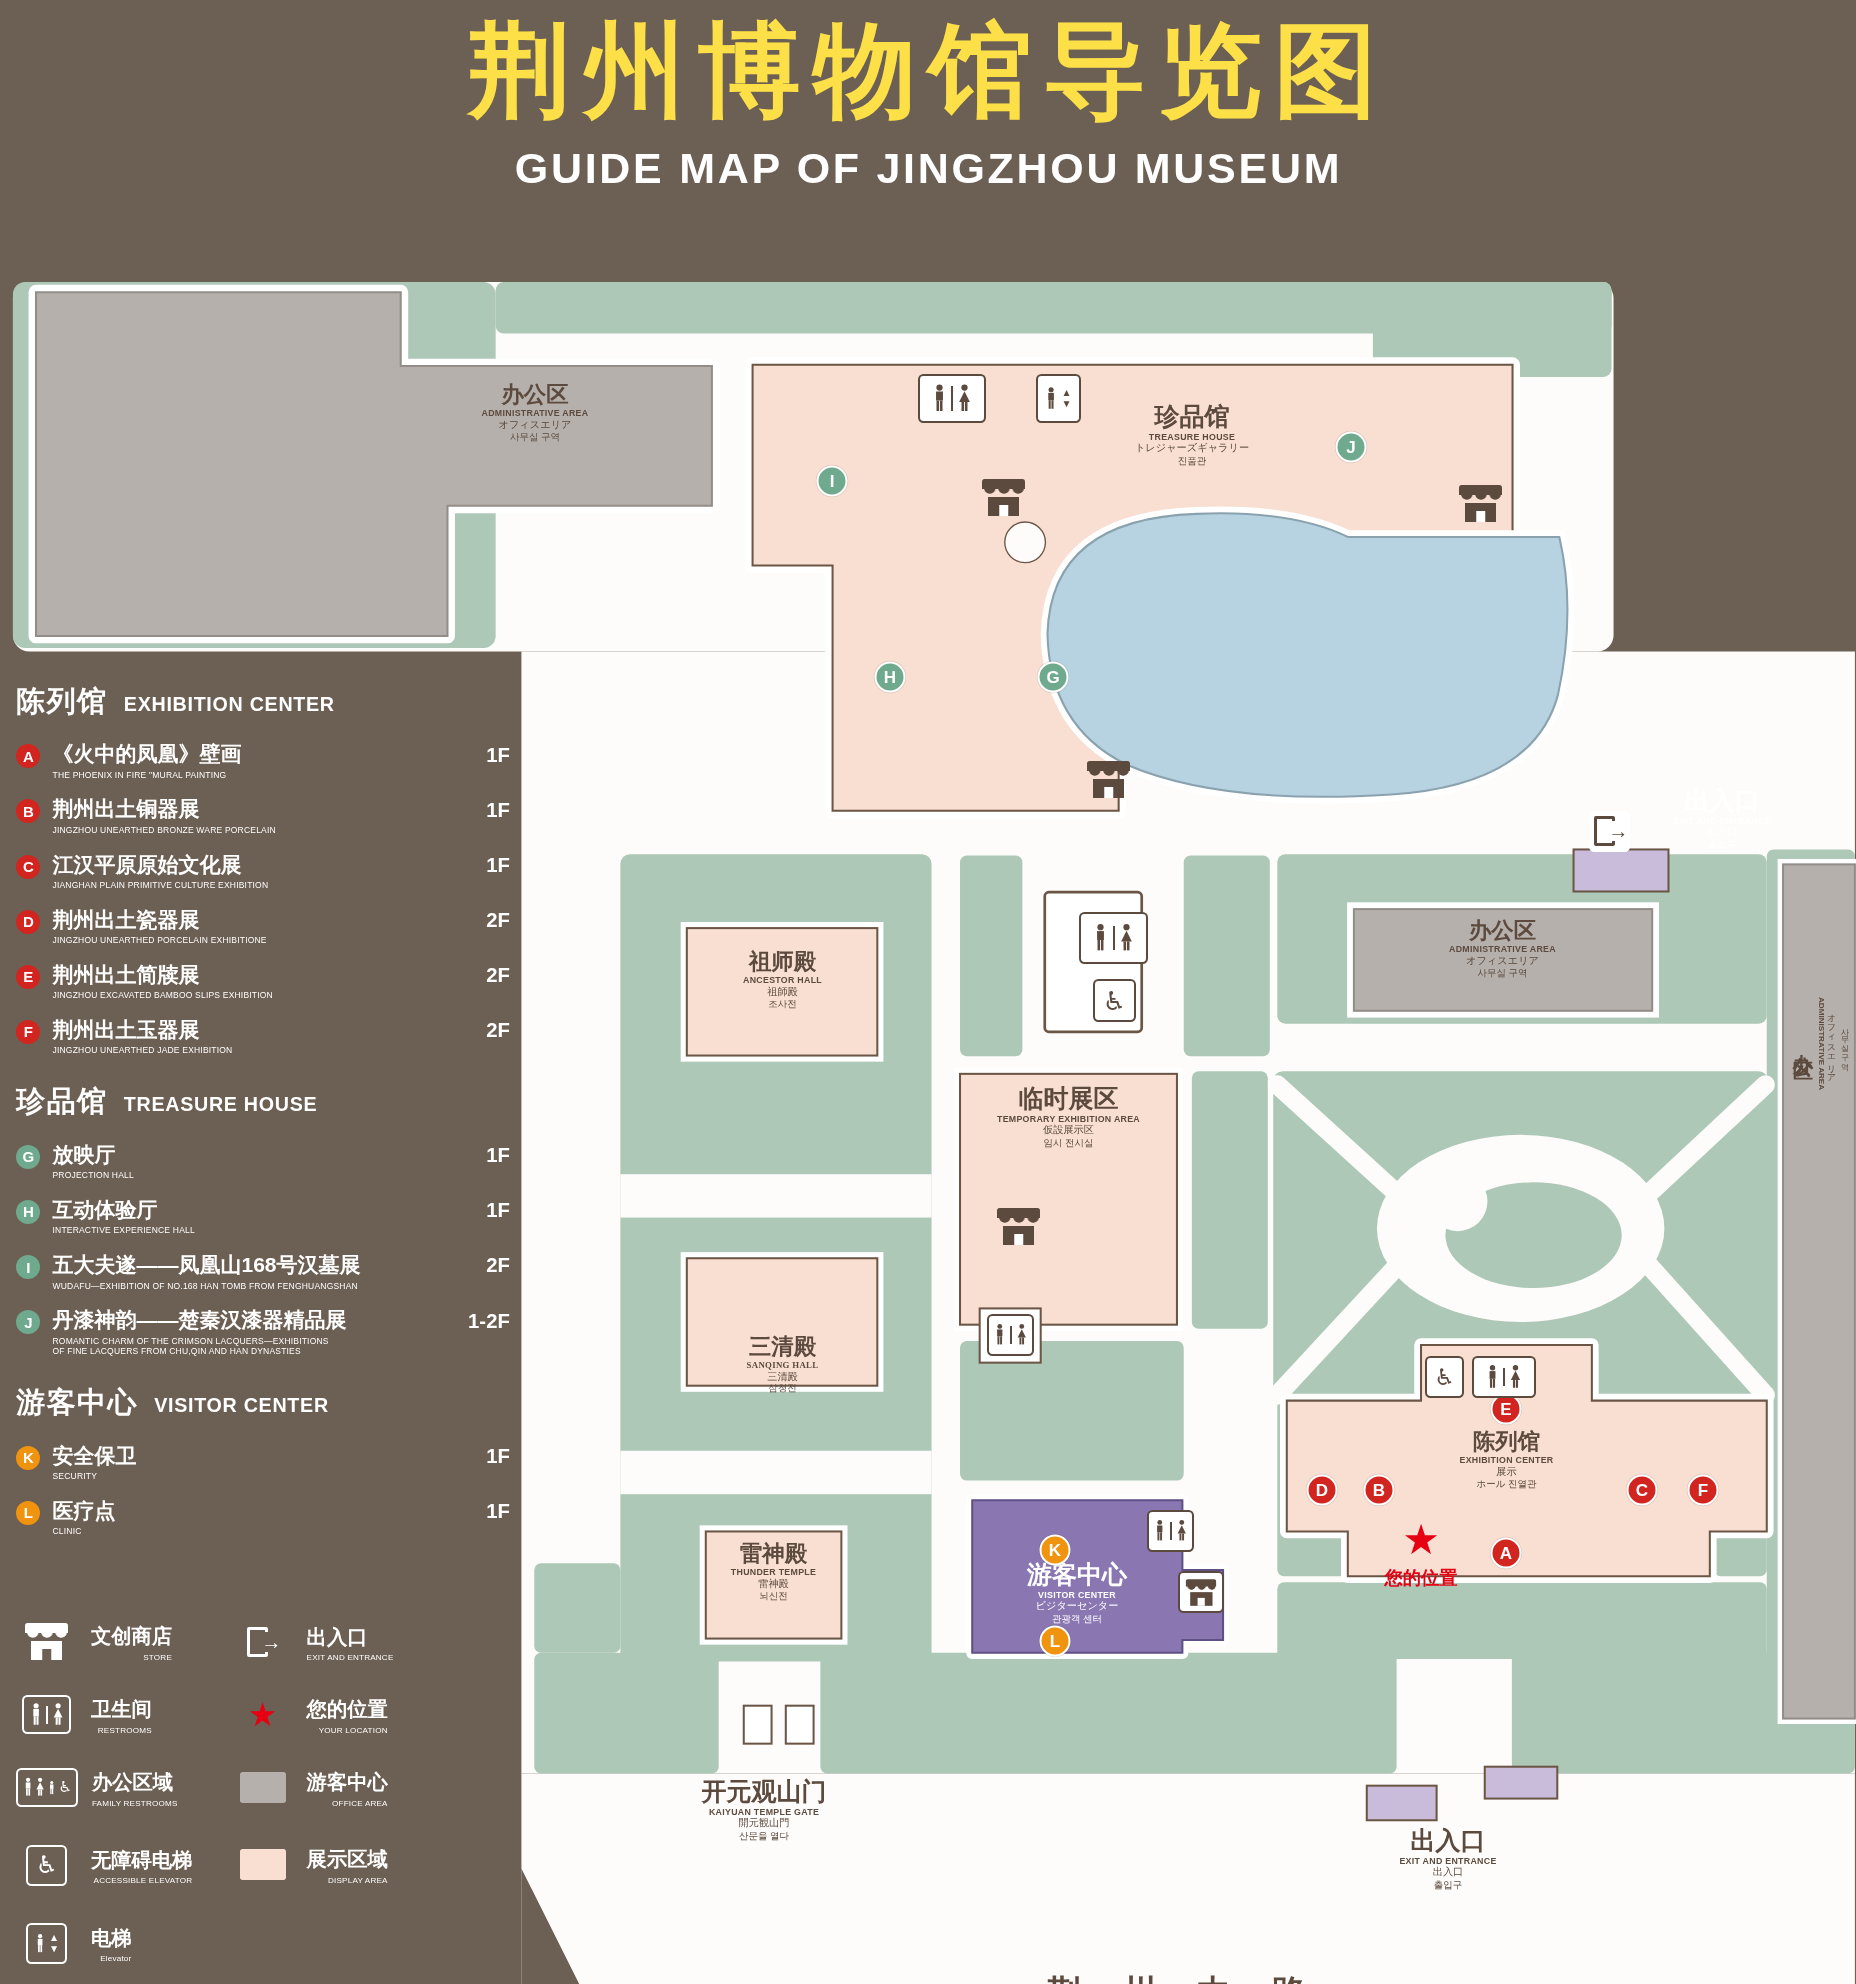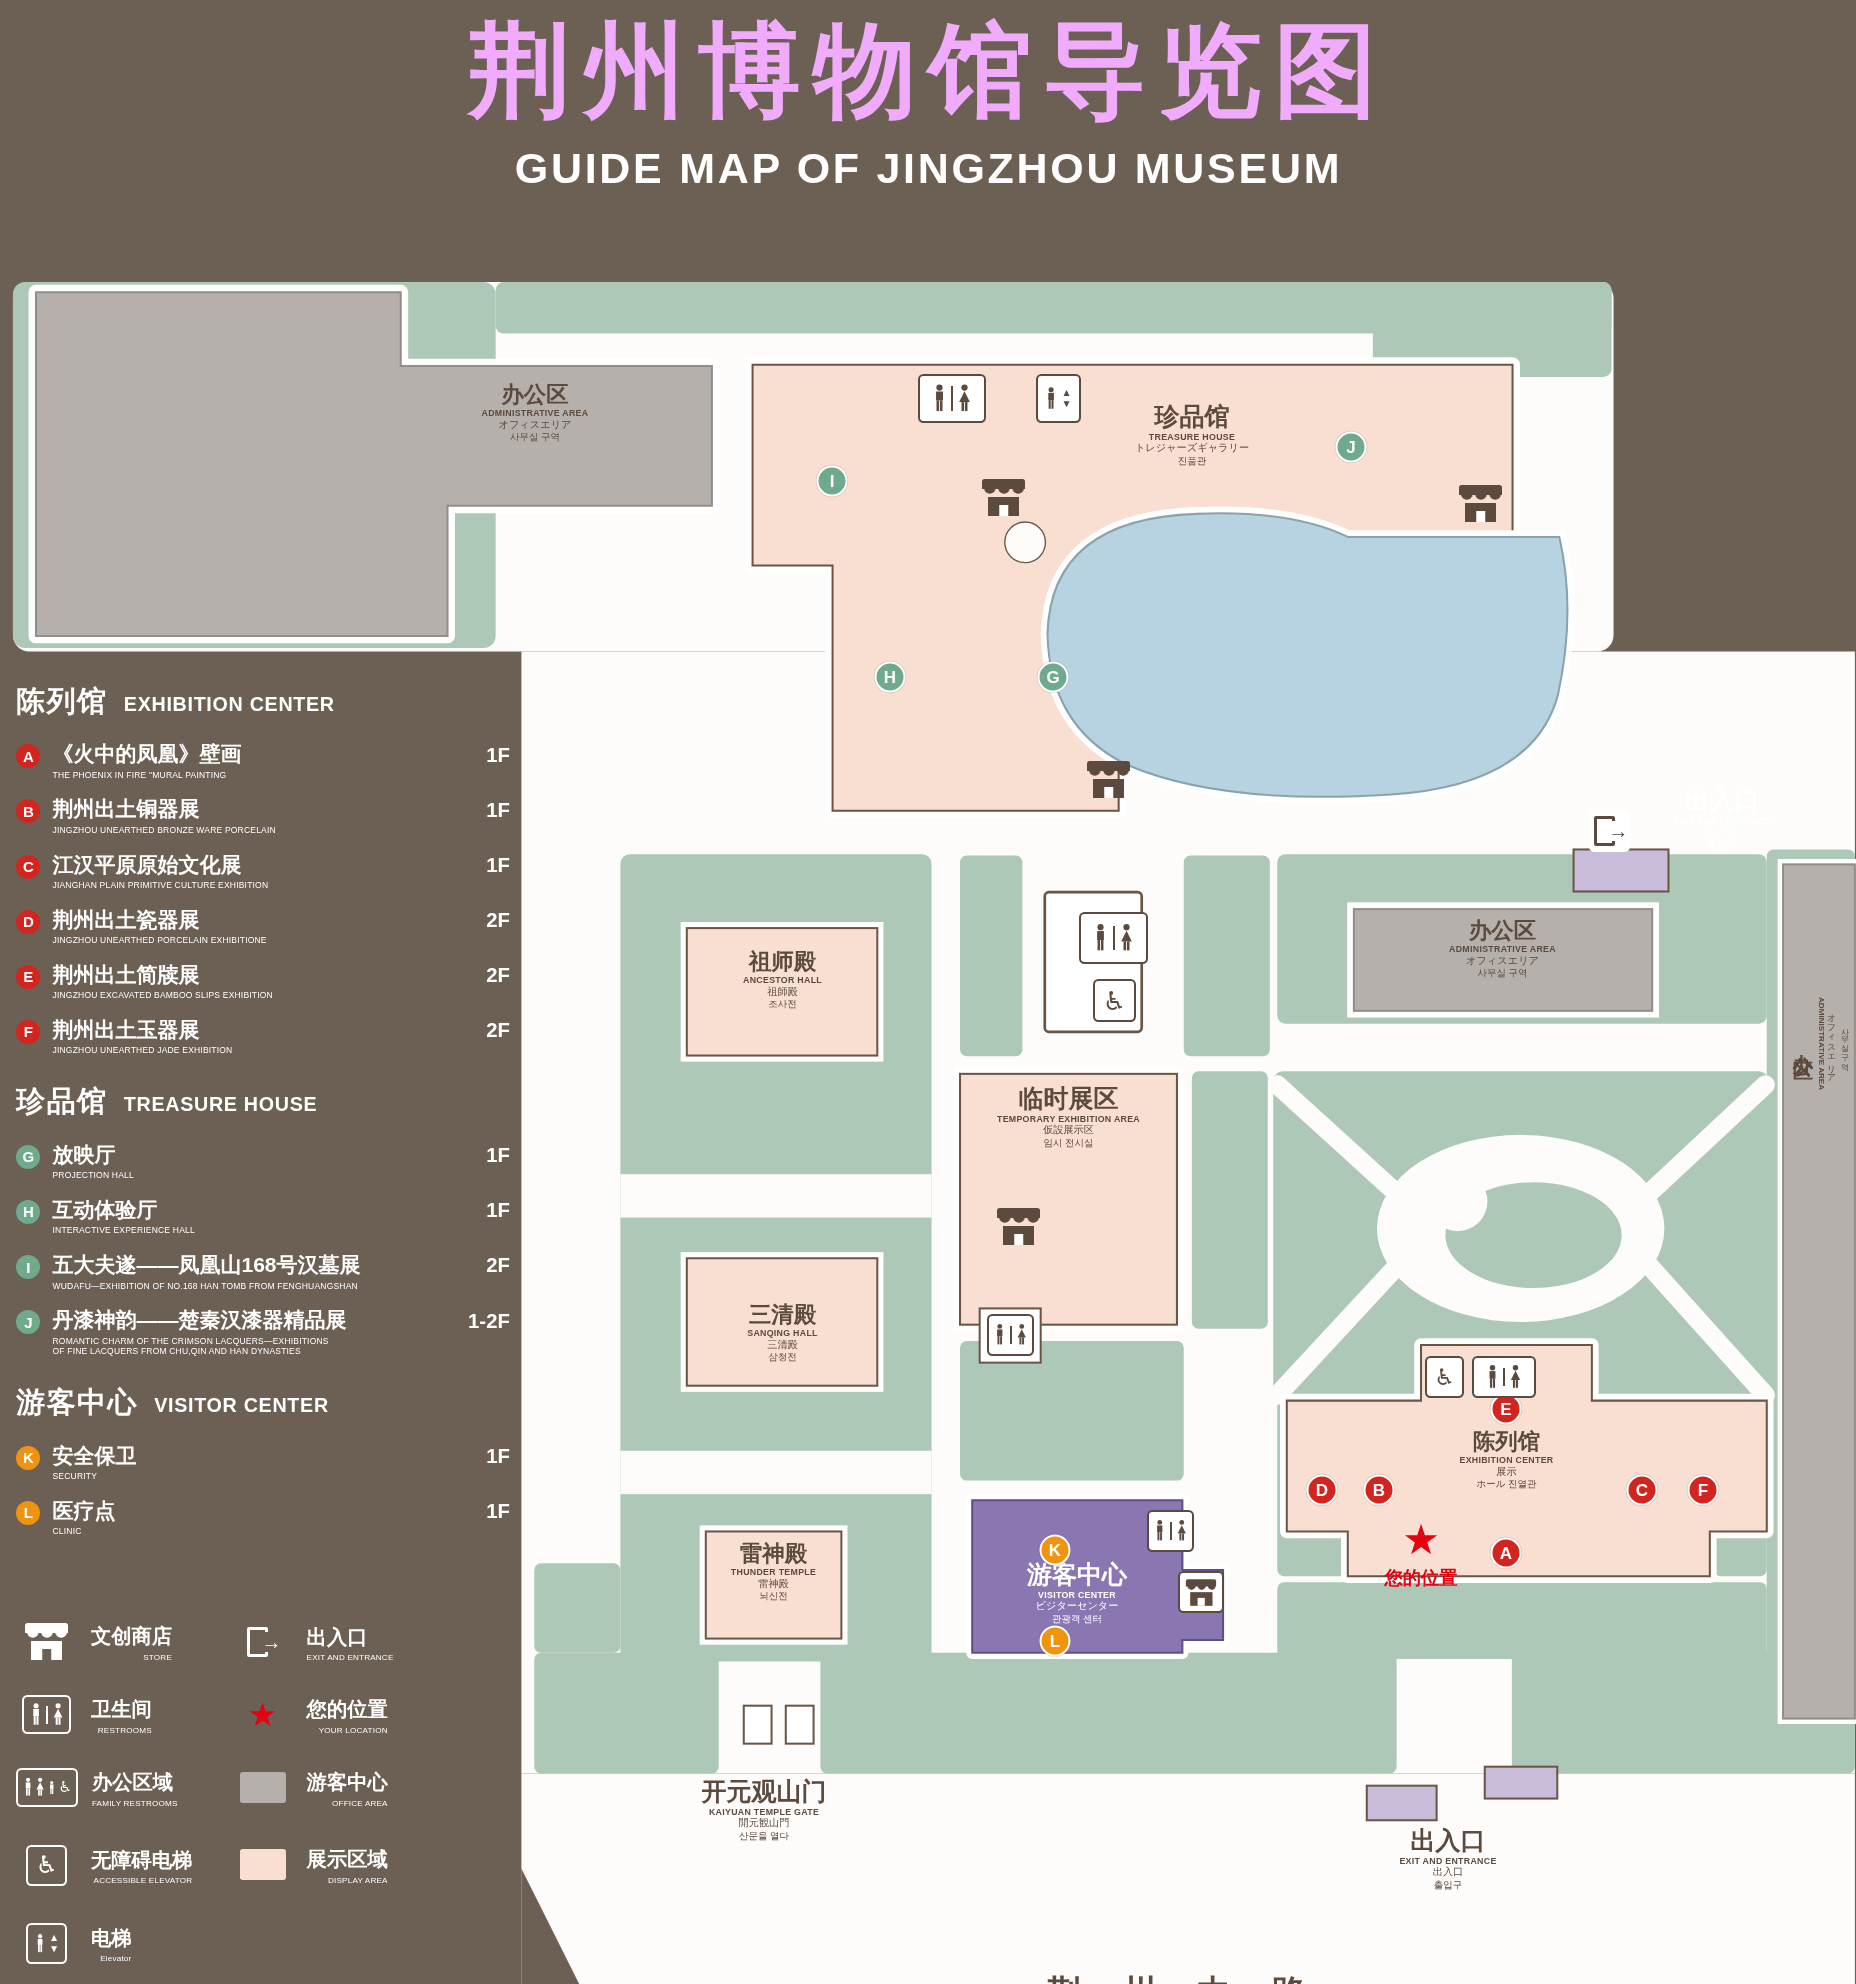--- a/index.html
+++ b/index.html
@@ -3,21 +3,21 @@
 <meta charset="utf-8">
 <style>
   html,body{margin:0;padding:0;}
   body{
     width:1857px;height:1985px;position:relative;overflow:hidden;
     background:#6c5f53;
     font-family:"Liberation Sans","DejaVu Sans",sans-serif;
   }
   .abs{position:absolute;}
   
-  .title-cn{left:0;right:0;top:2.7px;text-align:center;color:#f0abfc;
+  .title-cn{left:0;right:0;top:2.7px;text-align:center;color:#fde047;
     font-size:103px;font-weight:bold;letter-spacing:12.2px;}
   .title-en{left:0;right:0;top:144px;text-align:center;color:#fff;
     font-size:43px;font-weight:bold;letter-spacing:2.7px;}
   
   .map-svg{position:absolute;left:0;top:0;}
   
   .mlabel{position:absolute;text-align:center;color:#5c4a3e;line-height:1.22;}
   .mlabel .l1{font-weight:bold;font-size:22.4px;display:block;}
   .mlabel .l2{font-weight:bold;font-size:8.8px;display:block;letter-spacing:0.3px;}
   .mlabel .l3{font-size:10.2px;display:block;}
@@ -270,21 +270,21 @@
     <span class="l4">조사전</span>
   </div>
 
   <div class="mlabel big" style="left:960px;top:1083px;width:217px;">
     <span class="l1">临时展区</span>
     <span class="l2">TEMPORARY EXHIBITION AREA</span>
     <span class="l3">仮設展示区</span>
     <span class="l4">임시 전시실</span>
   </div>
 
-  <div class="mlabel" style="left:681px;top:1301px;width:203px;">
+  <div class="mlabel" style="left:681px;top:1333px;width:203px;font-family:Liberation Serif, serif;">
     <span class="l1">三清殿</span>
     <span class="l2">SANQING HALL</span>
     <span class="l3">三清殿</span>
     <span class="l4">삼청전</span>
   </div>
 
   <div class="mlabel" style="left:672px;top:1540px;width:203px;">
     <span class="l1">雷神殿</span>
     <span class="l2">THUNDER TEMPLE</span>
     <span class="l3">雷神殿</span>

